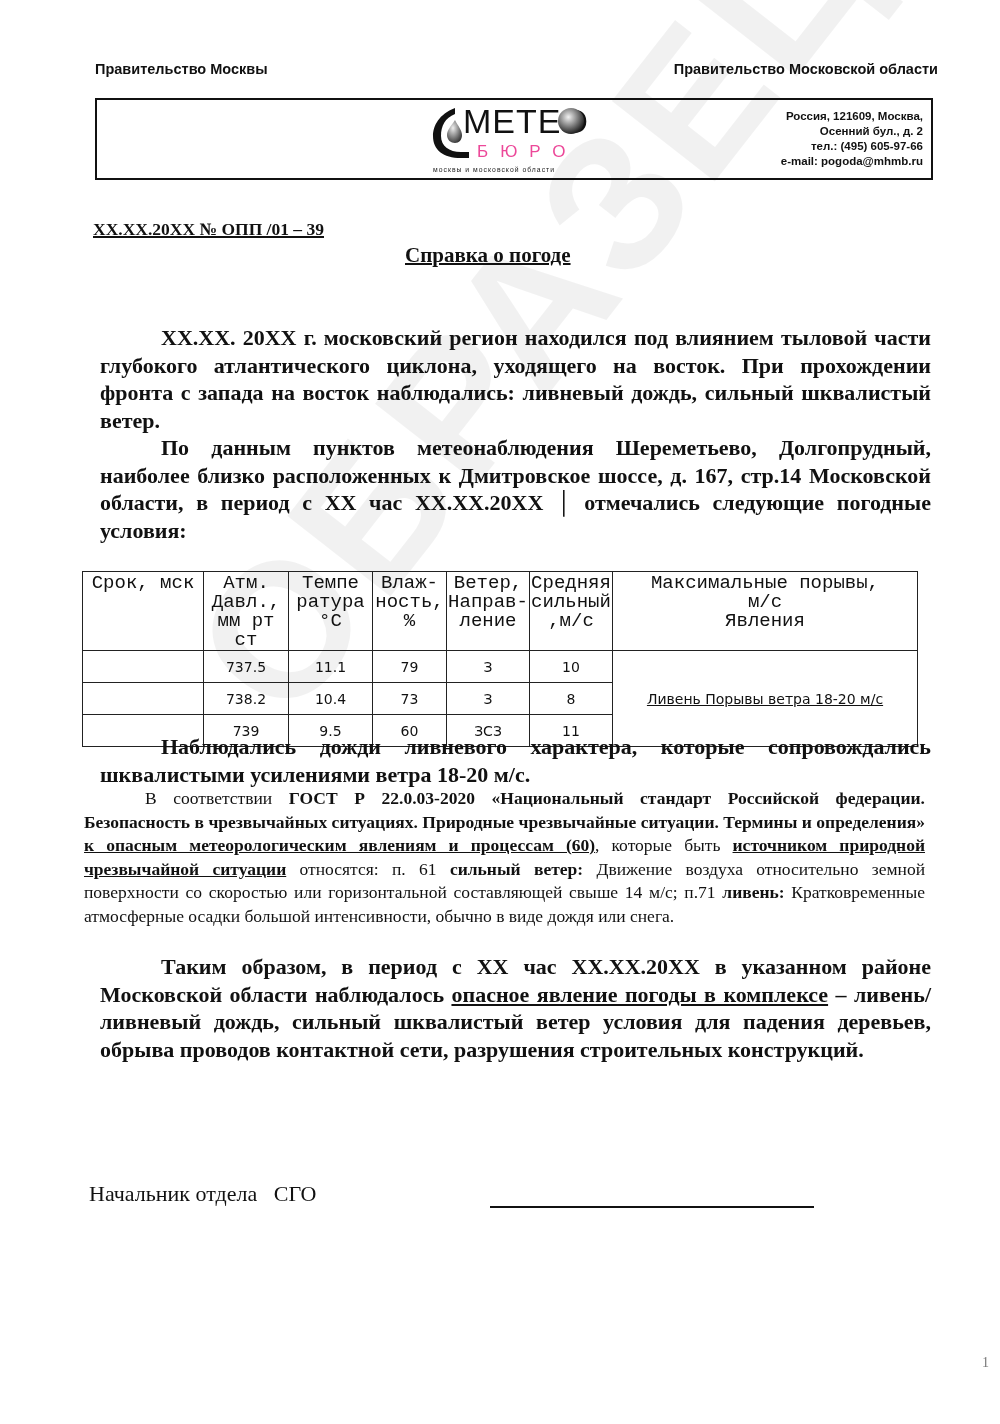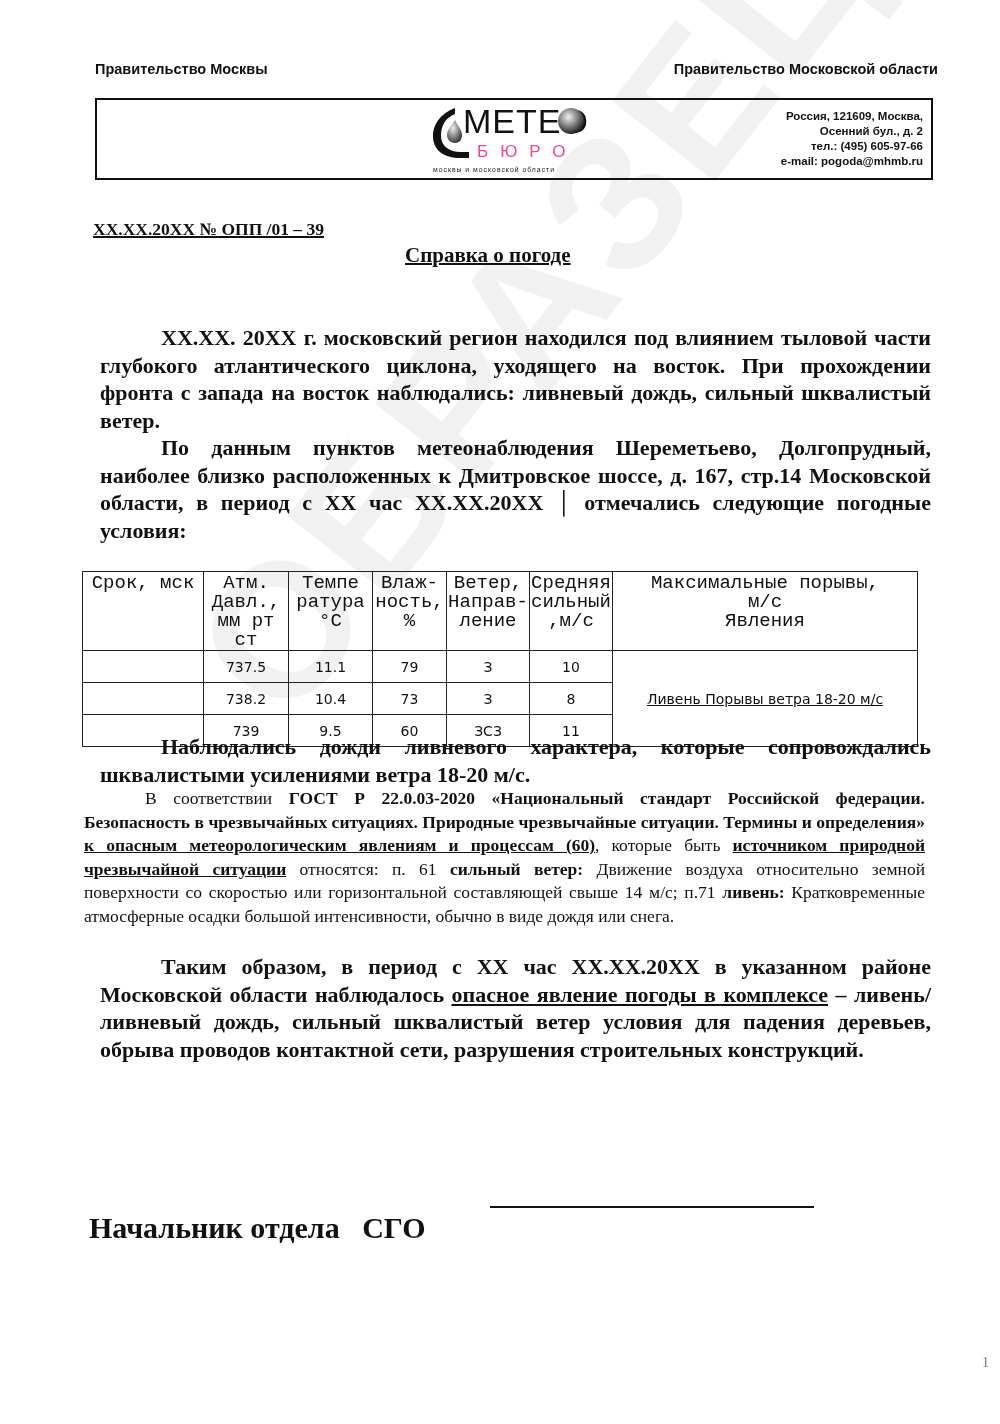--- a/index.html
+++ b/index.html
@@ -54,21 +54,21 @@
   .phen { text-decoration: underline; margin-top: 26px; }
 
   .gost {
     position: absolute; left: 84px; top: 787px; width: 841px;
     font-family: "Liberation Serif", serif; font-size: 17.5px; line-height: 23.5px;
     text-align: justify; z-index: 1;
   }
   .gost b { font-weight: bold; }
   .u { text-decoration: underline; }
 
-  .sign { position: absolute; left: 89px; top: 1211px; font-family: "Liberation Serif", serif; font-weight: bold; font-size: 30px; }
+  .sign { position: absolute; left: 89px; top: 1181px; font-family: "Liberation Serif", serif; font-weight: normal; font-size: 22px; }
   .sign-line { position: absolute; left: 490px; top: 1206px; width: 324px; border-top: 2px solid #111; }
   .pagenum { position: absolute; left: 982px; top: 1355px; font-family: "Liberation Serif", serif; font-size: 14px; color: #777; }
 </style>
 </head>
 <body>
 
 <div class="watermark">ОБРАЗЕЦ</div>
 
 <div class="hdr-top hdr-left sans">Правительство Москвы</div>
 <div class="hdr-top hdr-right sans">Правительство Московской области</div>

